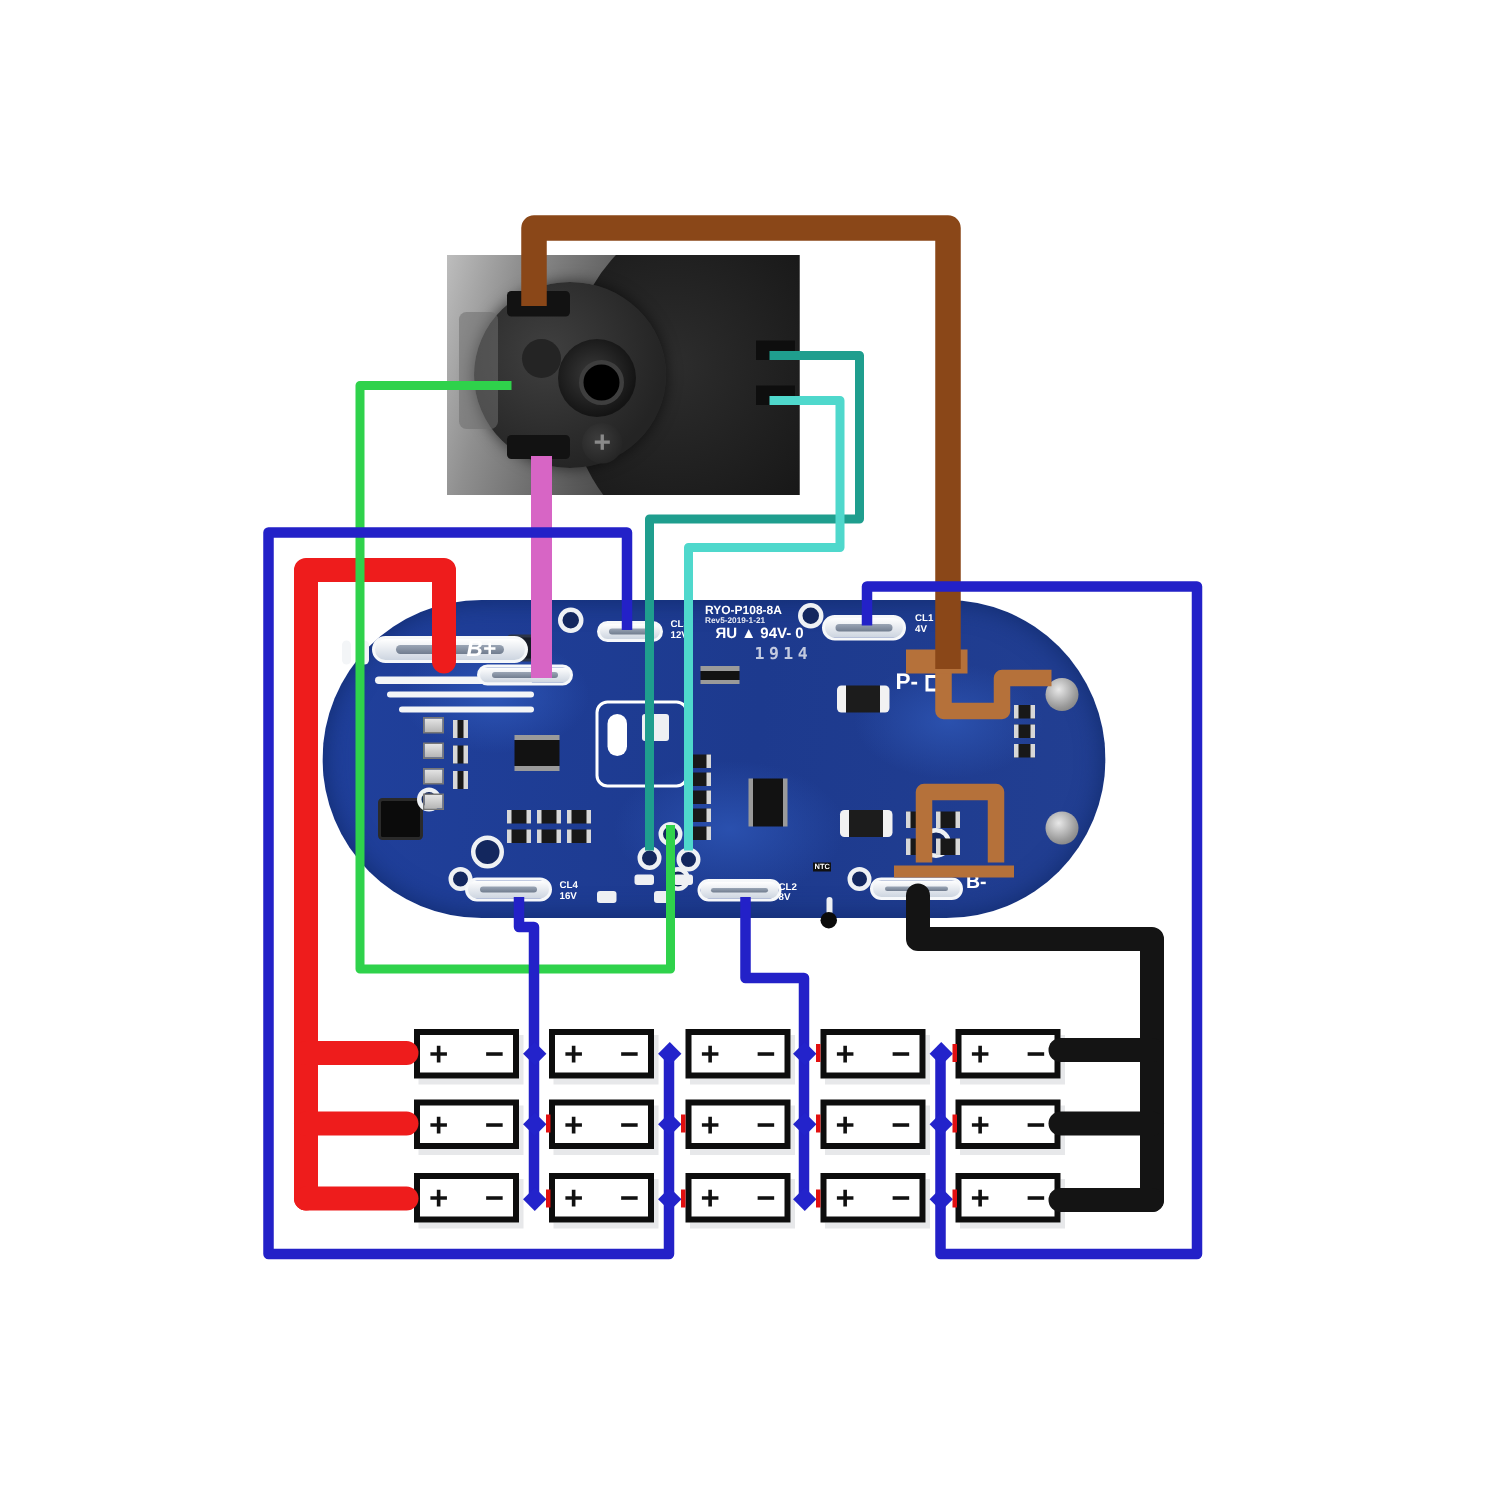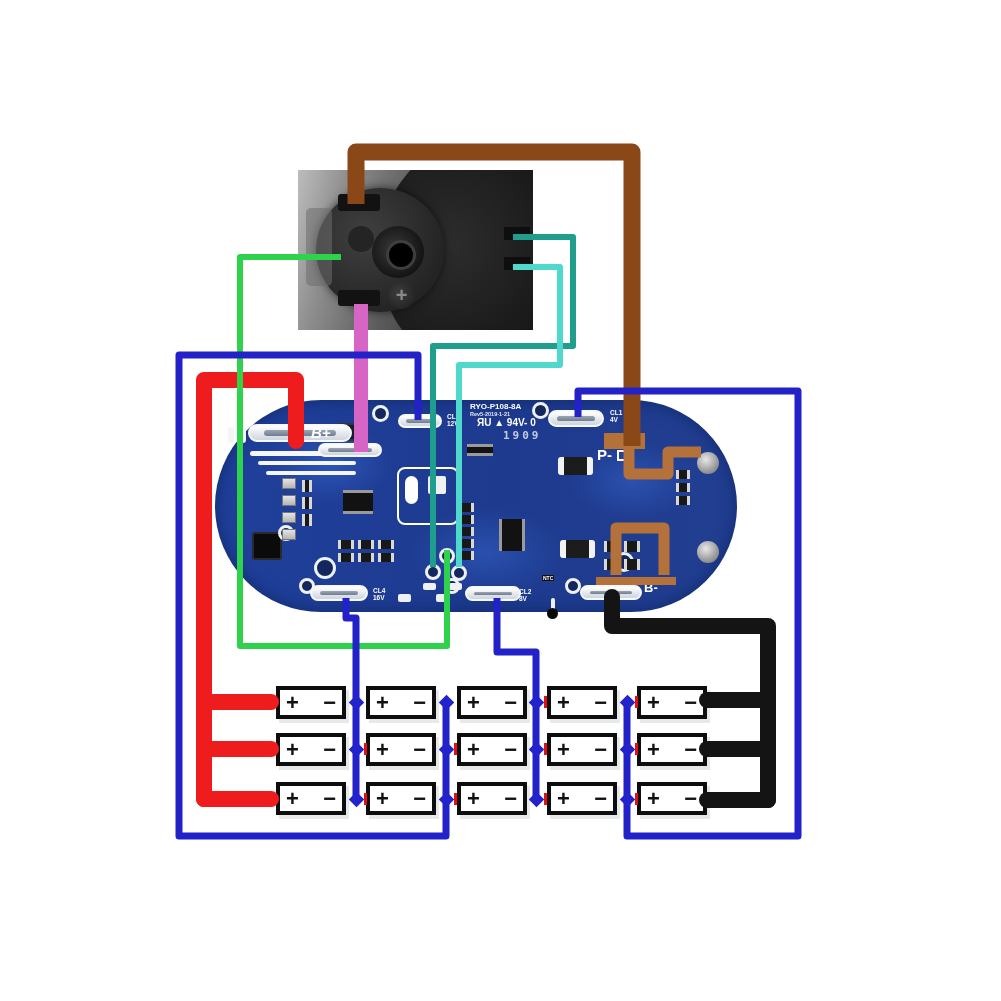--- a/index.html
+++ b/index.html
@@ -143,21 +143,21 @@
     <div>CL4</div>
       <div>16V</div>
     </div>
   <div class="tap abs" id="lbl-cl2">
     <div>CL2</div>
       <div>8V</div>
     </div>
   <div class="slbl abs" id="lbl-model">RYO-P108-8A</div>
   <div class="slbl abs" id="lbl-rev">Rev5-2019-1-21</div>
   <div class="slbl abs" id="lbl-cert">ЯU ▲ 94V- 0</div>
-  <div class="slbl abs" id="lbl-date">1909</div>
+  <div class="slbl abs" id="lbl-date">1914</div>
   <div class="slbl abs" id="lbl-ntc">NTC</div>
 
   <div id="decor">
       <div class="chip-h abs z2" style="left: 343px; top: 490px; width: 30px; height: 24px;"></div>
       <div class="chip-v abs z2" style="left: 499px; top: 519px; width: 26px; height: 32px;"></div>
       <div class="chip-h abs z2" style="left: 467px; top: 444px; width: 26px; height: 12px;"></div>
       <div class="switch abs z2" style="left: 252px; top: 532px; width: 30px; height: 28px;"></div>
       <div class="wbox abs z2" style="left: 397px; top: 467px; width: 62px; height: 58px;"></div>
       <div class="wpill abs z2" style="left: 405px; top: 476px; width: 13px; height: 28px;"></div>
       <div class="wsq abs z2" style="left: 428px; top: 476px; width: 18px; height: 18px;"></div>

